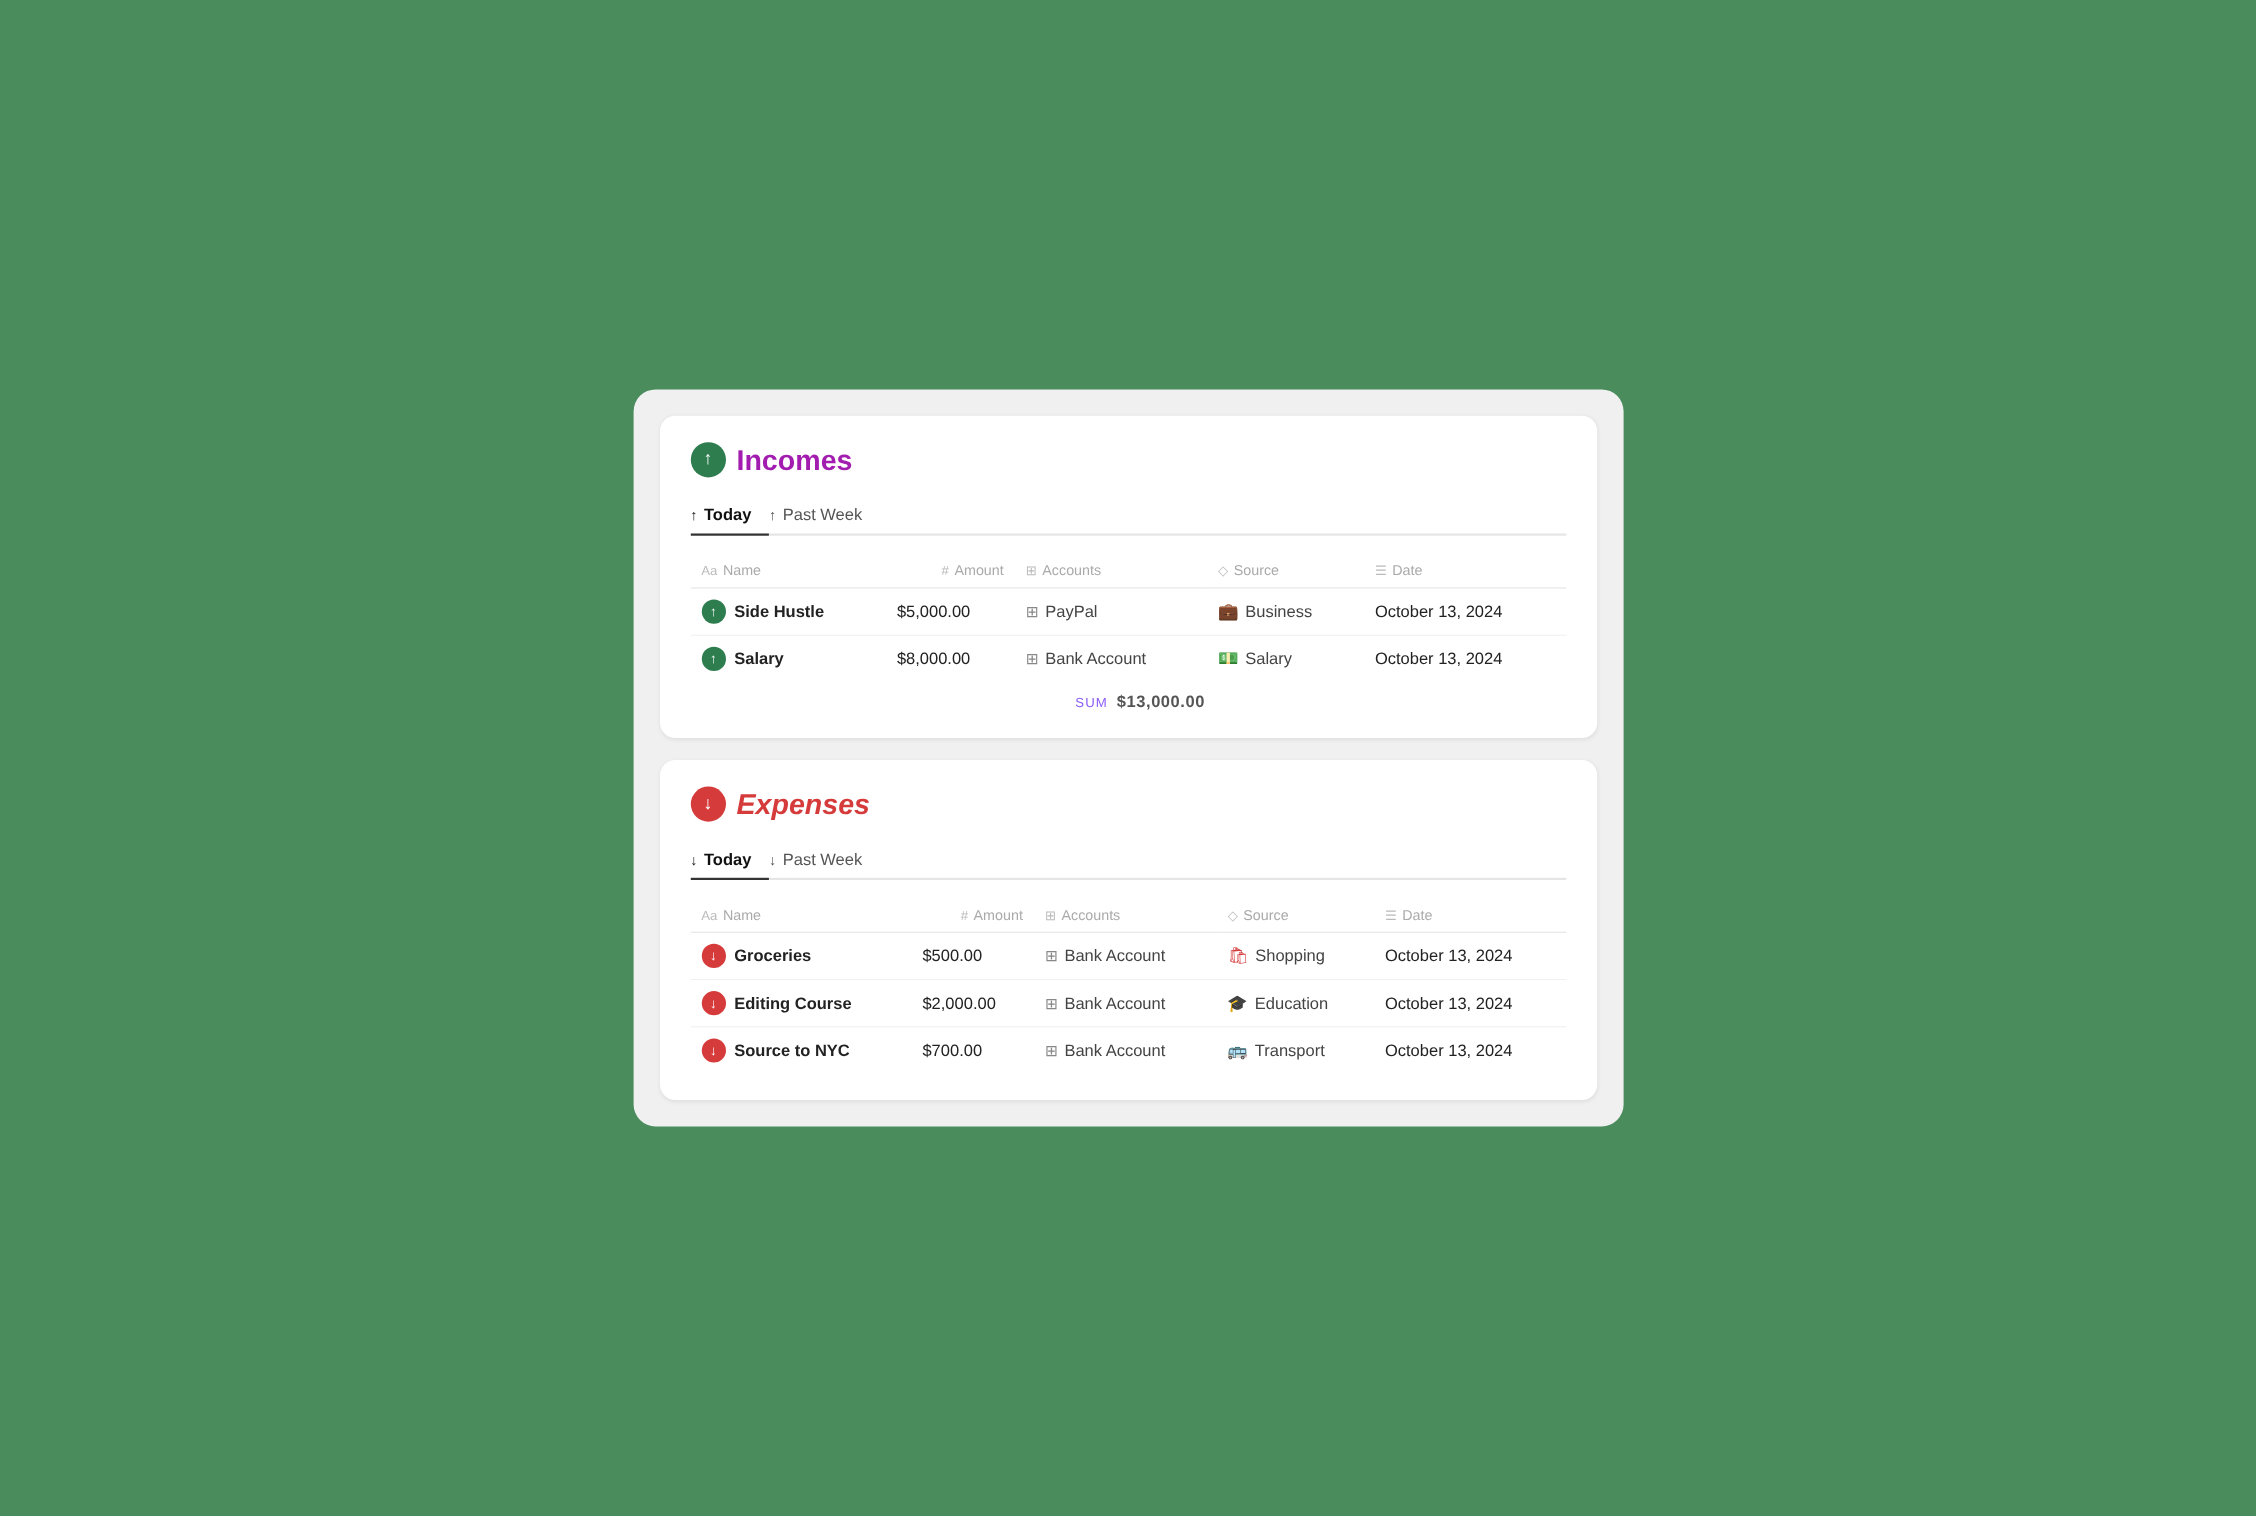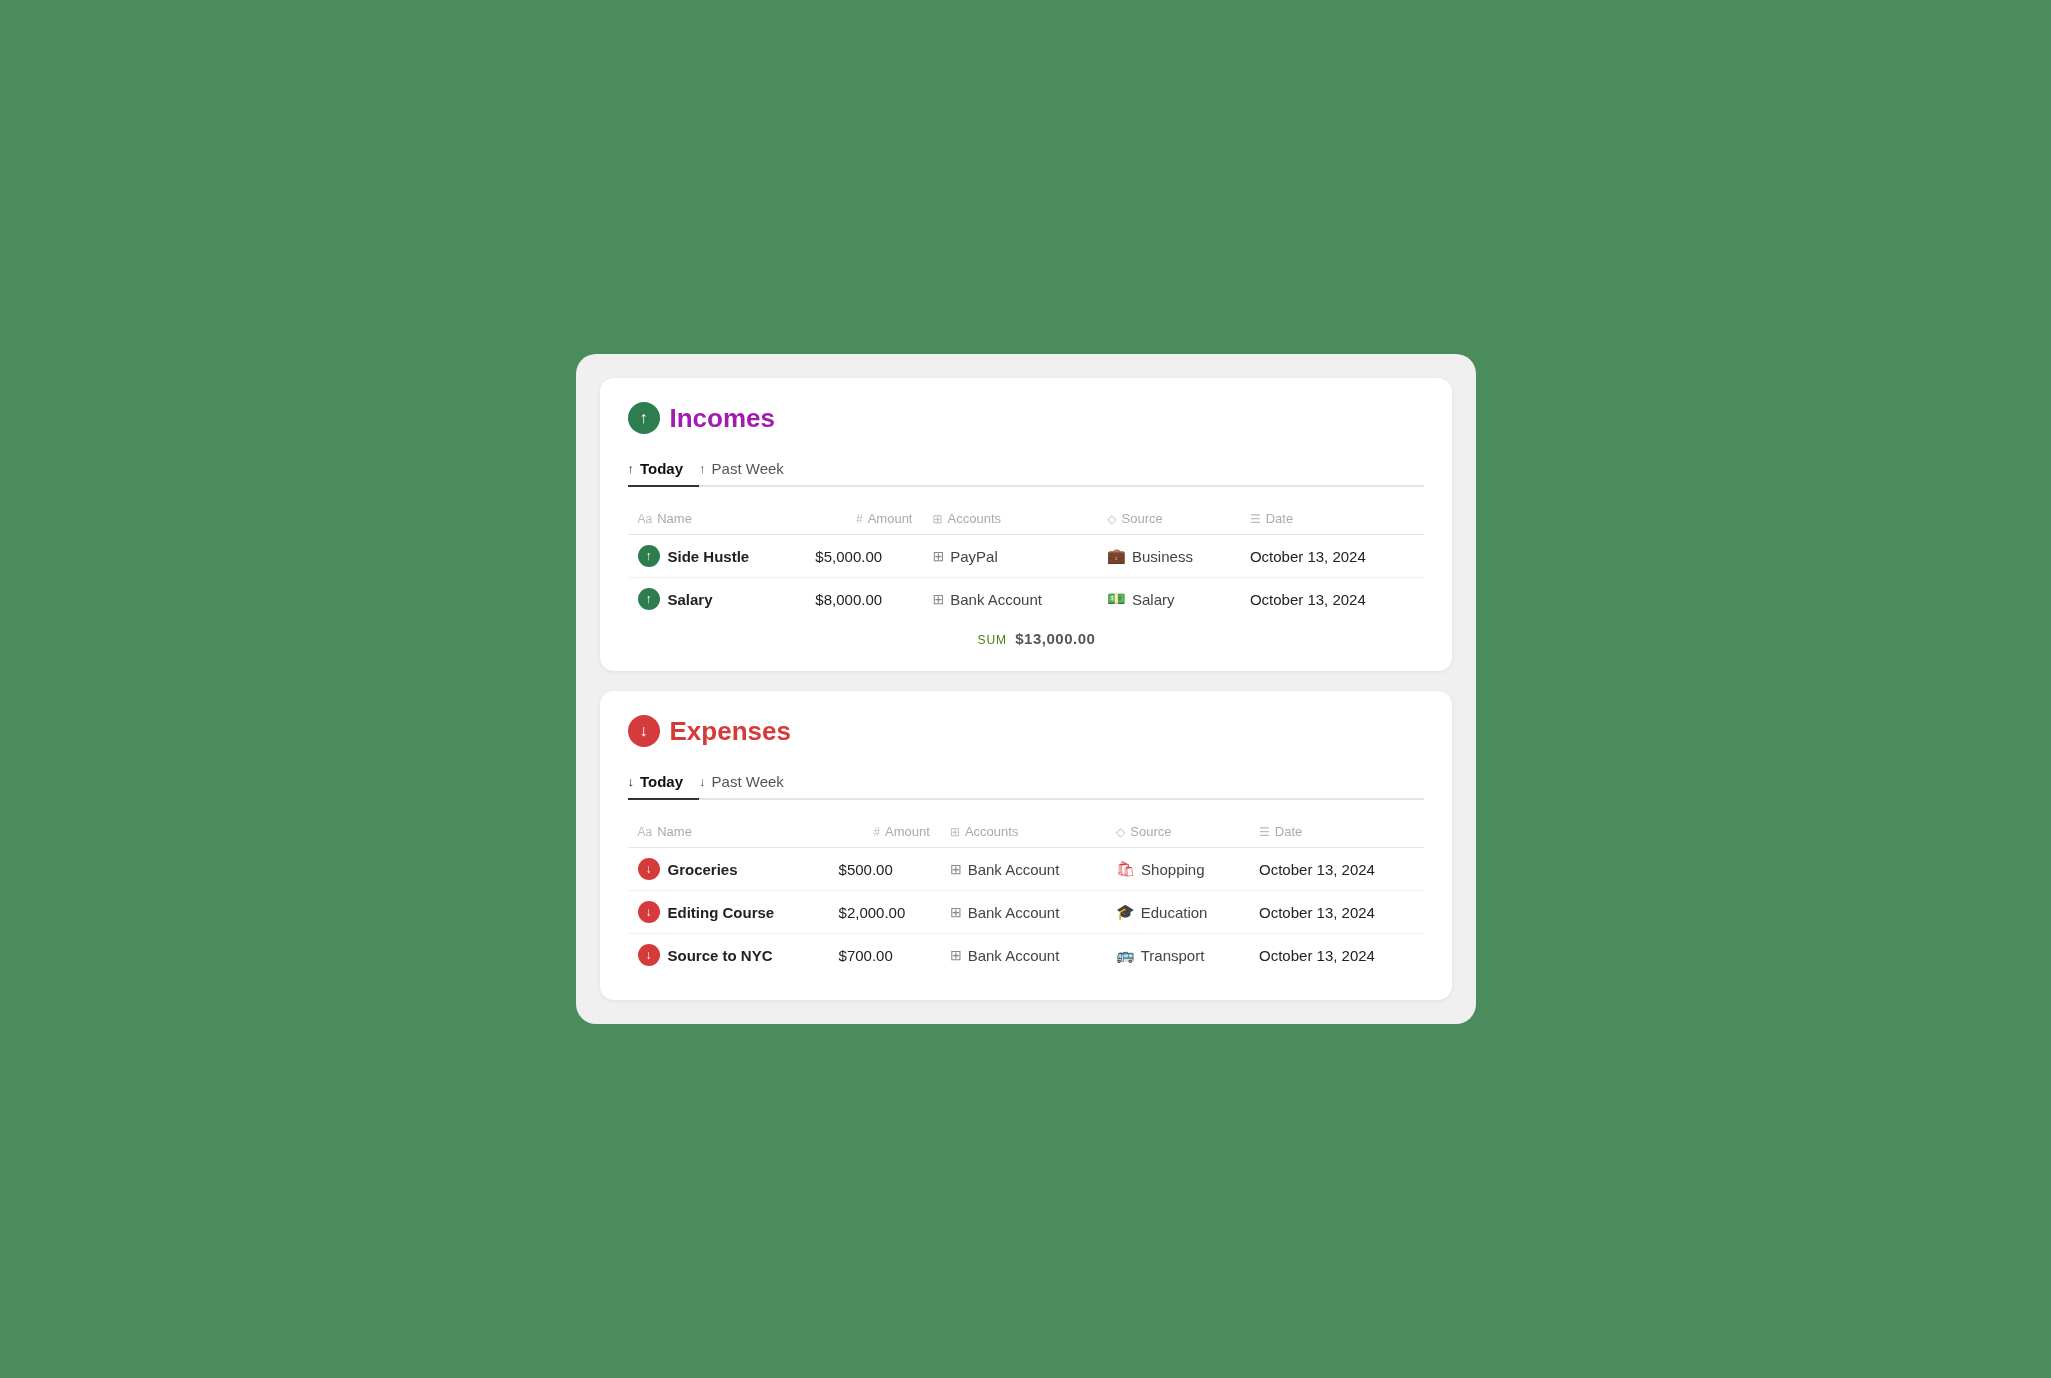--- a/index.html
+++ b/index.html
@@ -35,20 +35,21 @@
     }
     .card-title-income {
       font-size: 26px;
       font-weight: 700;
       color: #a21caf;
     }
     .card-title-expense {
       font-size: 26px;
       font-weight: 700;
       color: #d63b3b;
+      font-style: italic;
     }
     .header-icon {
       width: 32px;
       height: 32px;
       border-radius: 50%;
       display: flex;
       align-items: center;
       justify-content: center;
       font-size: 16px;
     }
@@ -175,21 +176,21 @@
       padding: 10px 10px 0;
       color: #888;
       font-size: 13px;
       font-weight: 500;
       letter-spacing: 0.04em;
       text-transform: uppercase;
     }
     .summary-row .sum-label {
       font-size: 12px;
       letter-spacing: 0.08em;
-      color: #4d7c0f;
+      color: #8b5cf6;
       margin-right: 4px;
       margin-left: 22px;
     }
     .summary-row .sum-value {
       font-size: 15px;
       color: #555;
       font-weight: 600;
     }
     .count-label {
       font-size: 12px;

